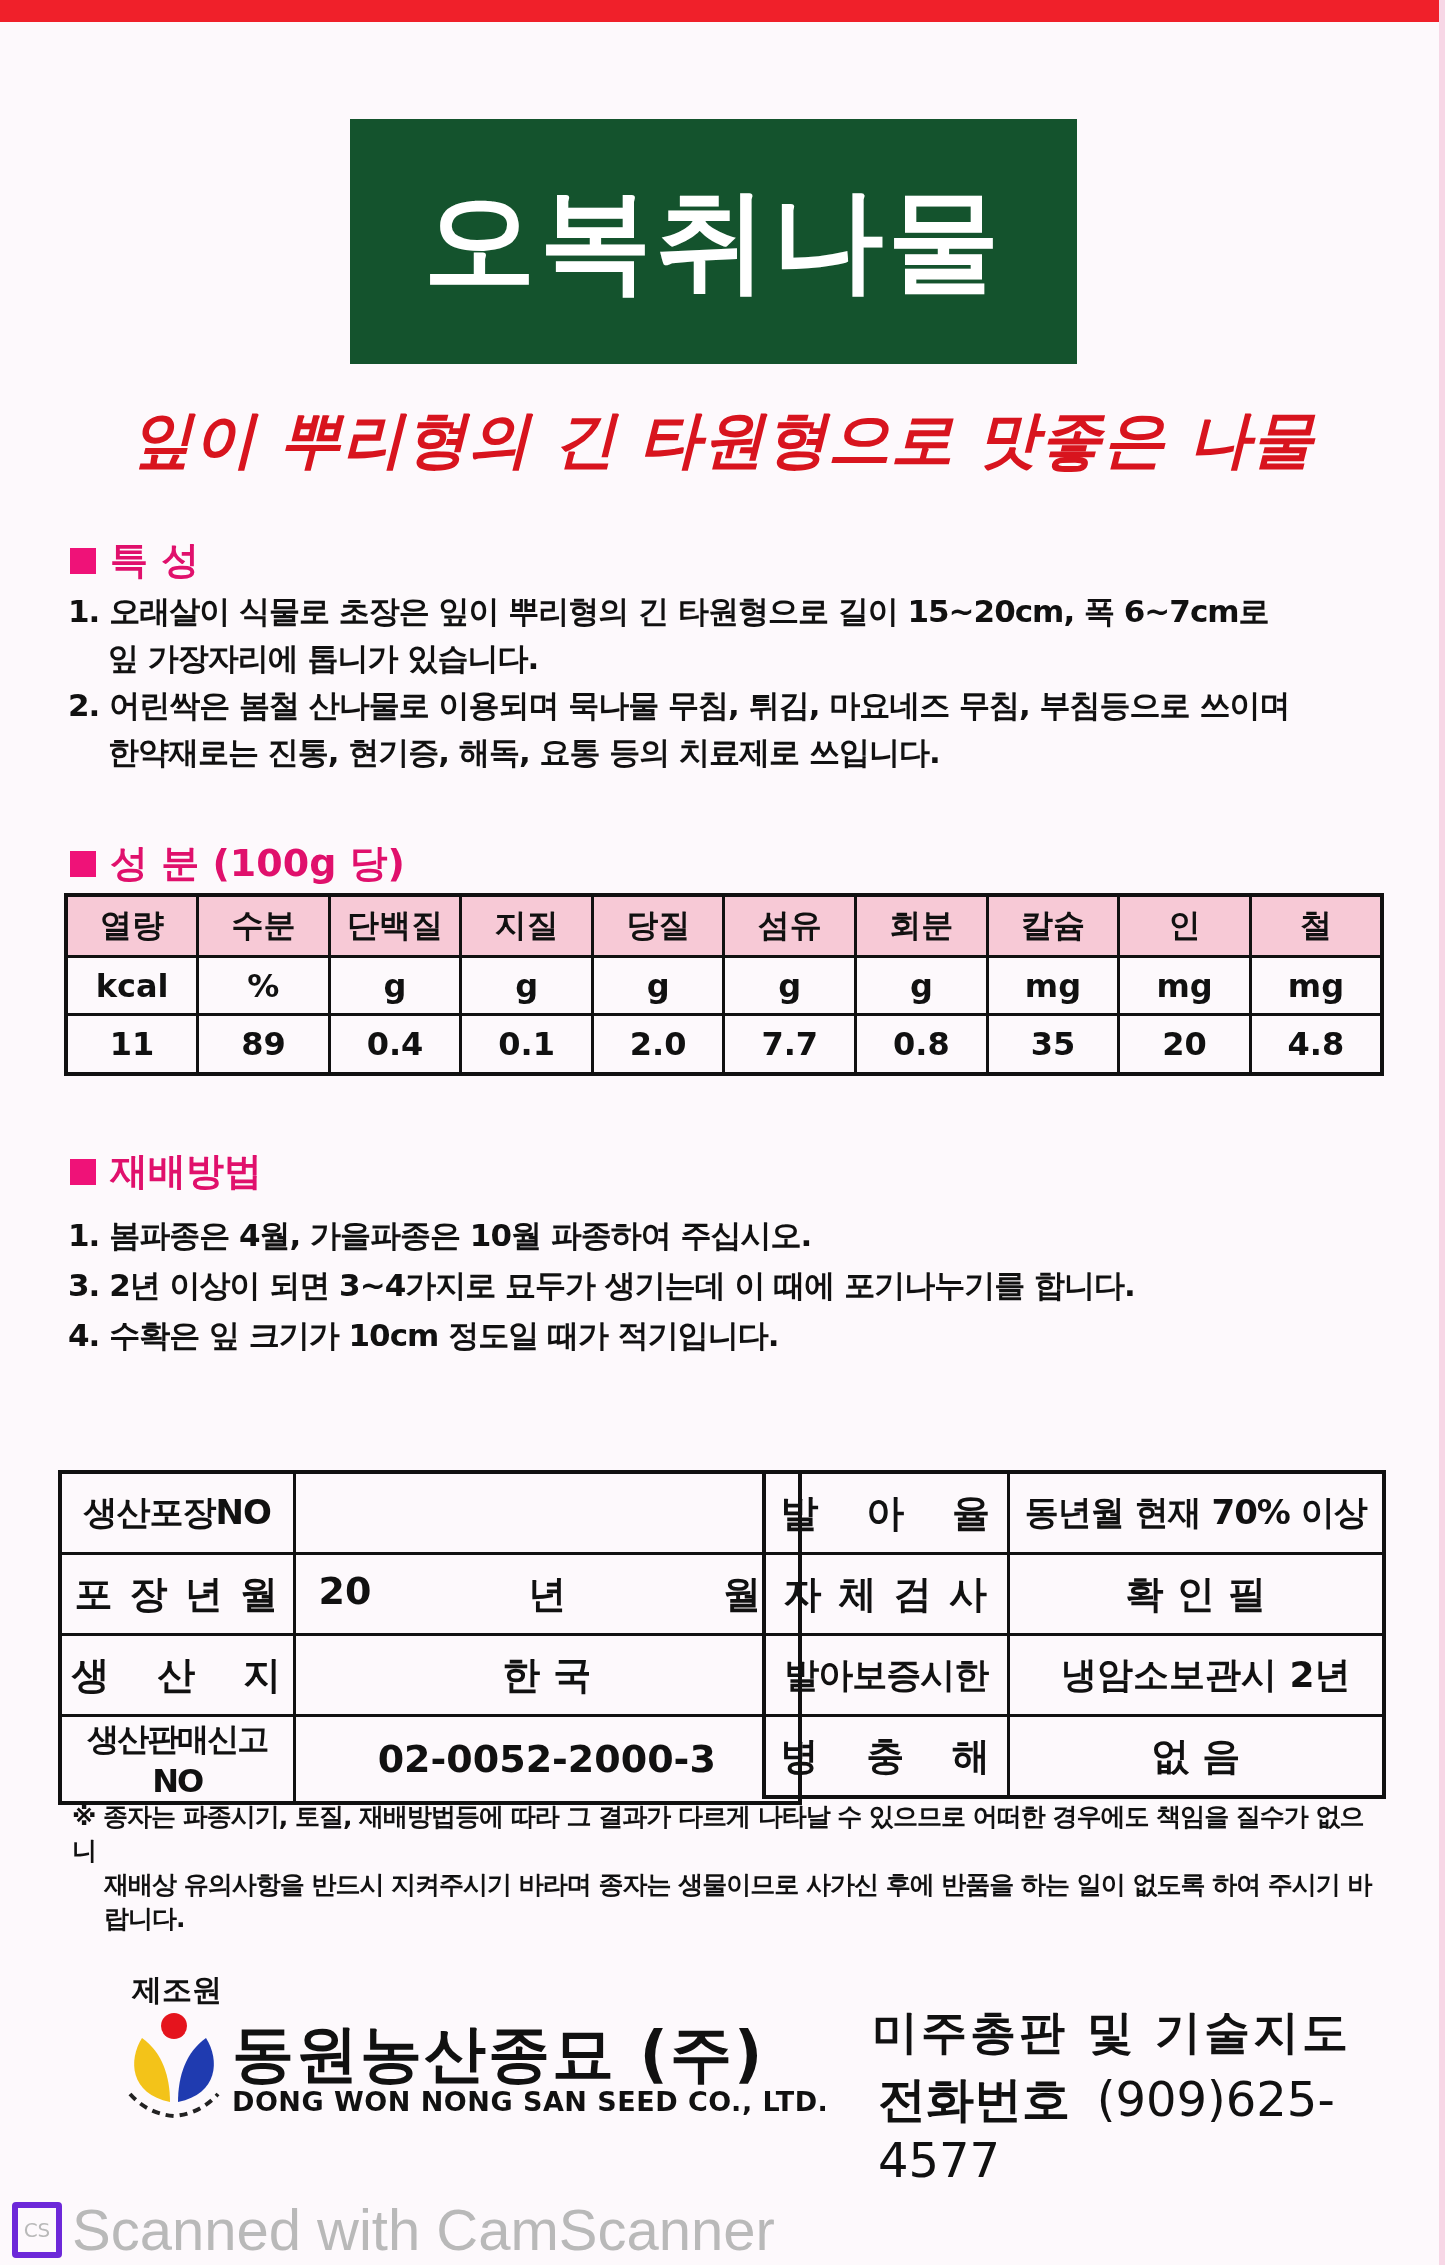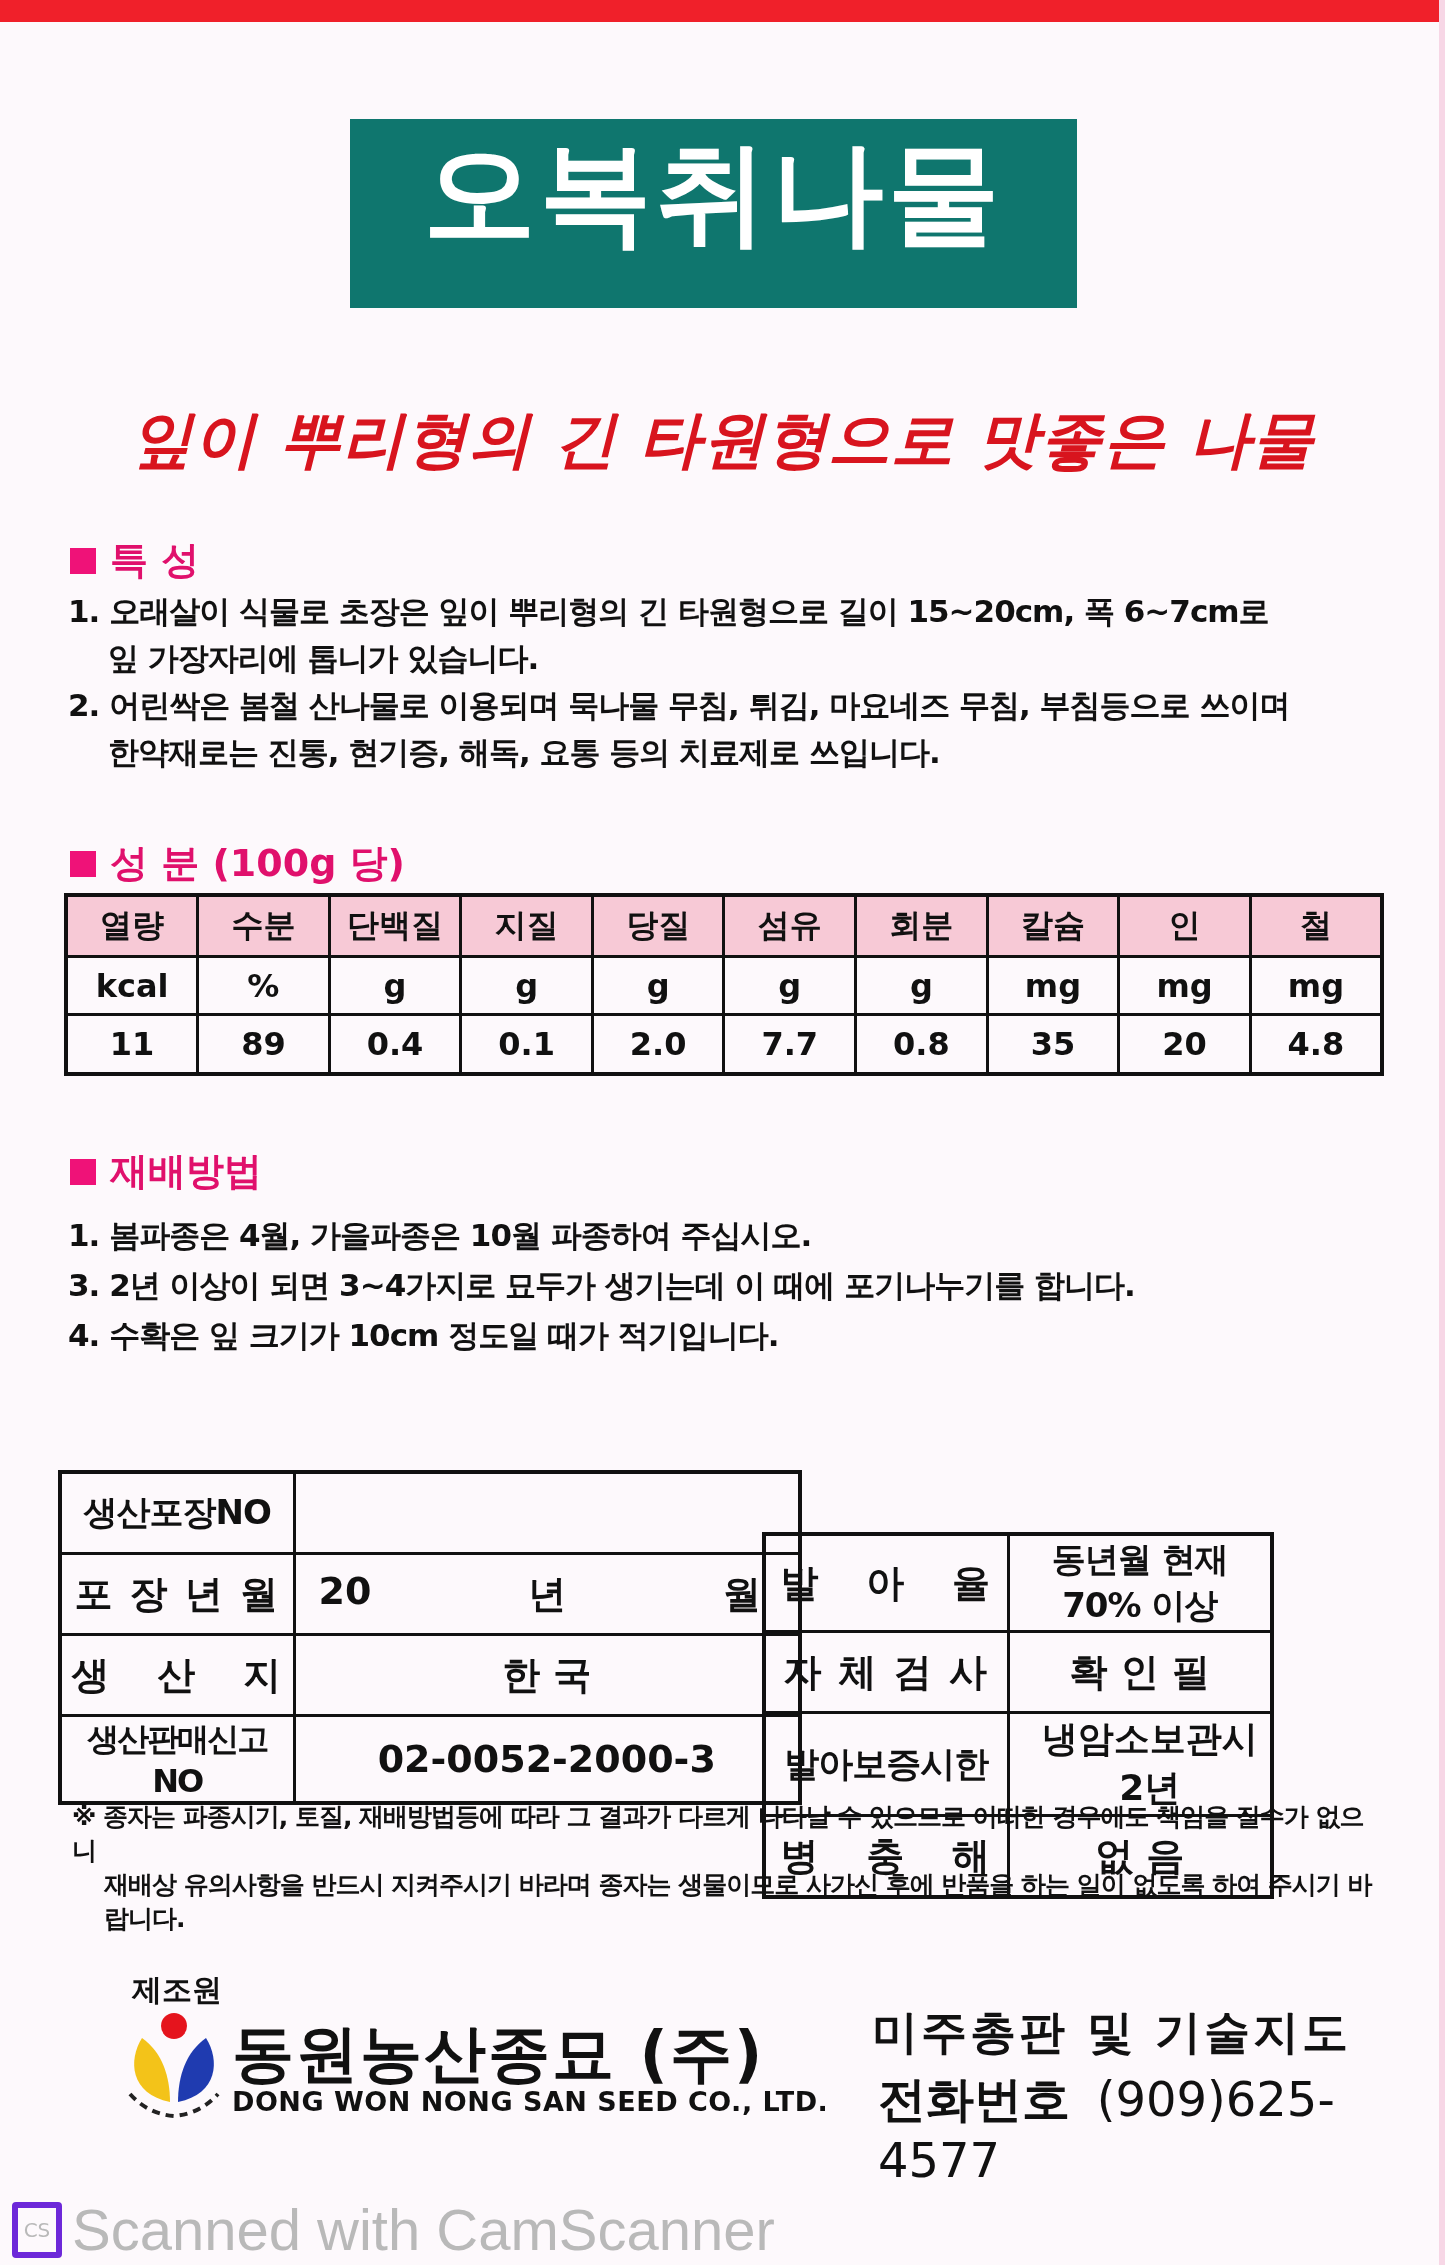--- a/index.html
+++ b/index.html
@@ -5,22 +5,22 @@
   html, body { margin: 0; padding: 0; }
   body {
     width: 1445px; height: 2265px; position: relative; overflow: hidden;
     background: #fdf9fc;
     font-family: "DejaVu Sans", "Liberation Sans", sans-serif;
     color: #111;
   }
   .top-band { position: absolute; left: 0; top: 0; width: 1445px; height: 22px; background: #f0202a; }
   .right-edge { position: absolute; right: 0; top: 0; width: 6px; height: 2265px; background: #f7d7e6; }
   .title-box {
-    position: absolute; left: 350px; top: 119px; width: 727px; height: 189px;
-    background: #0f766e; display: flex; justify-content: center;
+    position: absolute; left: 350px; top: 119px; width: 727px; height: 245px;
+    background: #14532d; display: flex; align-items: center; justify-content: center;
   }
   .title-box span { color: #fff; font-size: 112px; font-weight: bold; letter-spacing: 4px; }
   .subtitle {
     position: absolute; left: 0; top: 398px; width: 1445px; text-align: center;
     color: #d8141e; font-size: 62px; font-weight: bold; font-style: italic; letter-spacing: 1px;
   }
   .section-head {
     position: absolute; left: 70px; display: flex; align-items: center;
     color: #e0106c; font-size: 38px; font-weight: bold;
   }
@@ -150,21 +150,21 @@
     <td class="lbl" style="white-space:pre;">생   산   지</td>
     <td>한 국</td>
   </tr>
   <tr>
     <td class="lbl" style="letter-spacing:-2px; font-size:32px;">생산판매신고NO</td>
     <td>02-0052-2000-3</td>
   </tr>
 </tbody>
   </table>
 
-<table class="info" style="left:762px; top:1532px; width:512px;">
+<table class="info" style="left:762px; top:1470px; width:624px;">
   <colgroup>
       <col style="width:244px">
       <col>
     </colgroup>
   <tbody>
       <tr>
     <td class="lbl" style="white-space:pre;">발   아   율</td>
     <td style="font-size:34px; letter-spacing:-1px;">동년월 현재 70% 이상</td>
   </tr>
   <tr>

